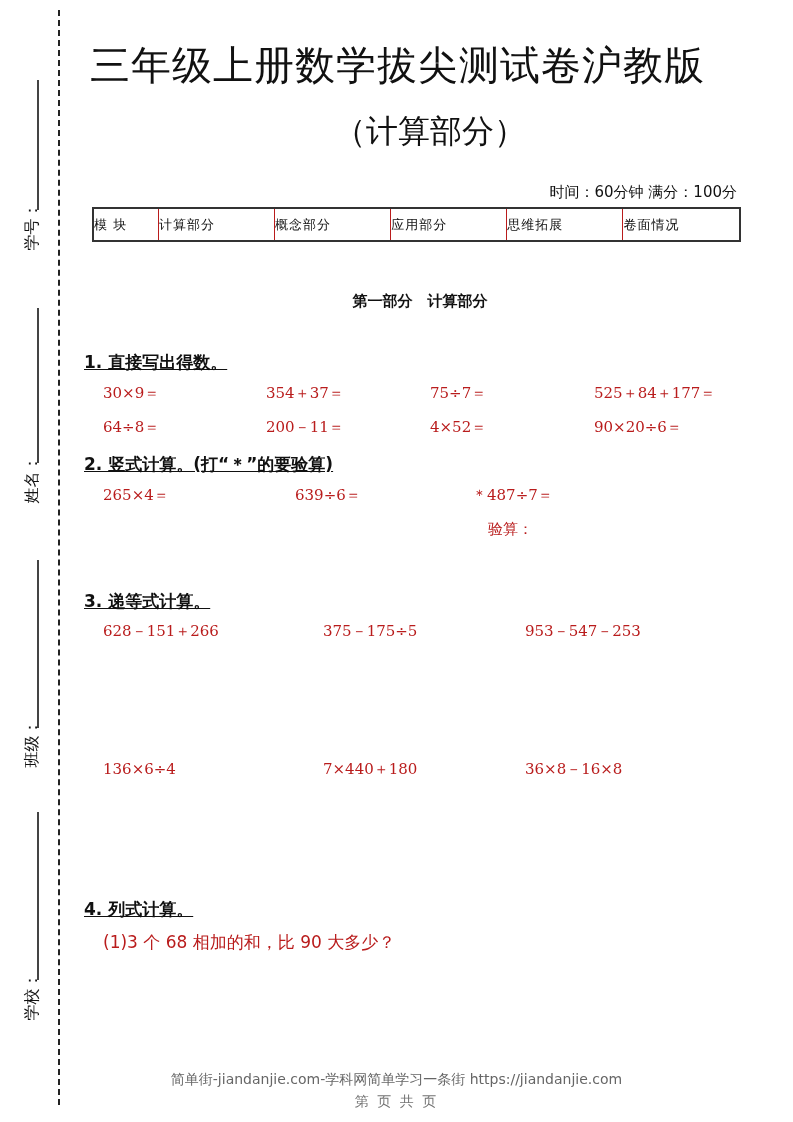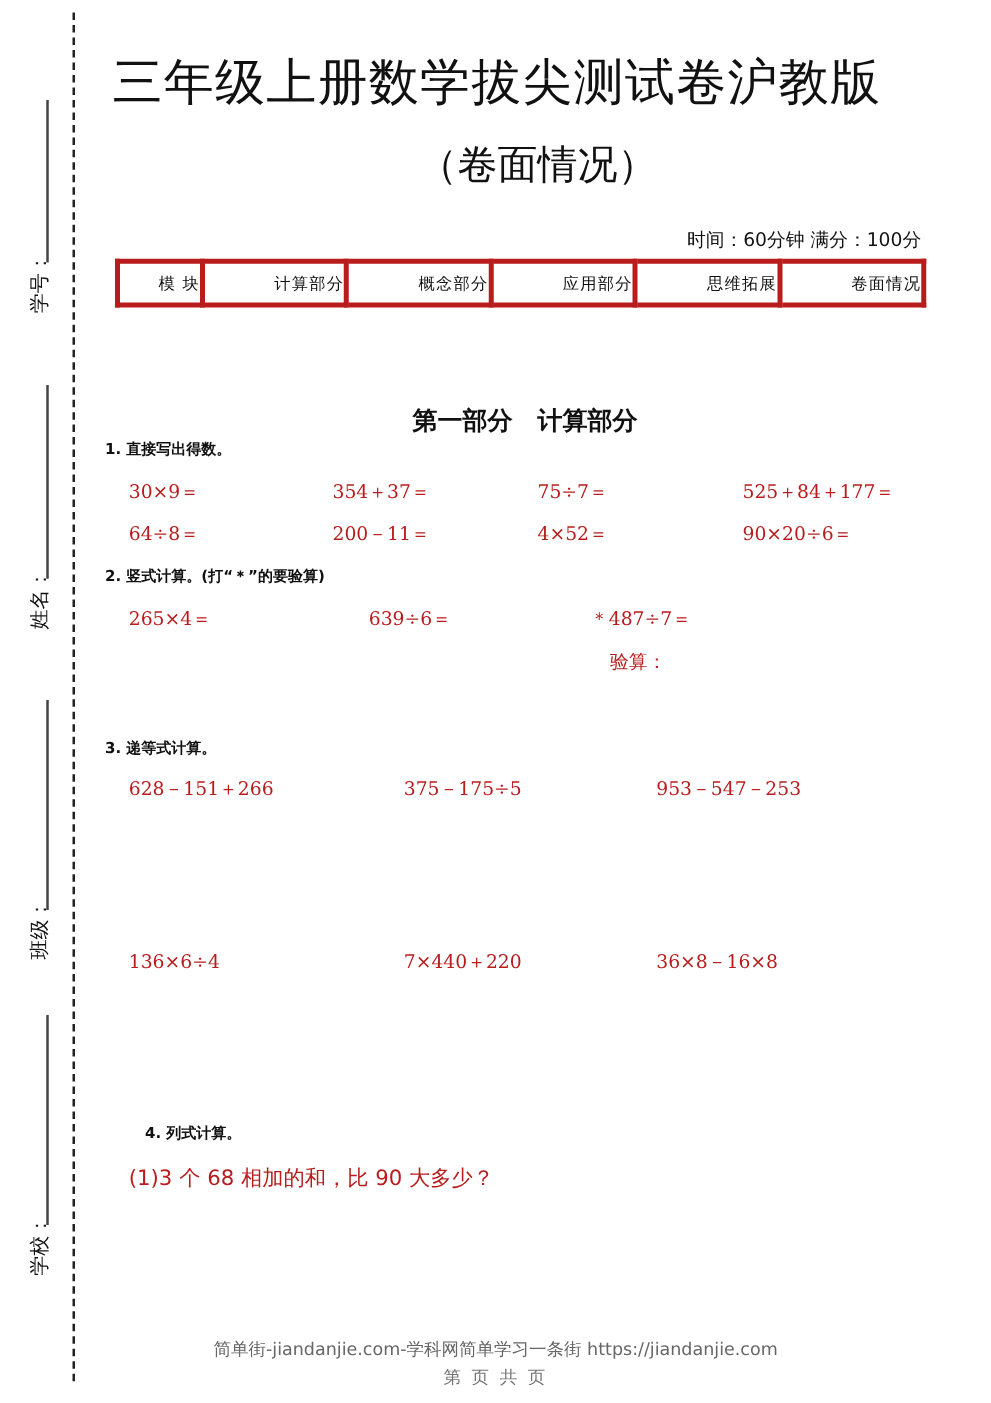--- a/index.html
+++ b/index.html
@@ -4,24 +4,24 @@
 <style>
   html, body { margin:0; padding:0; background:#ffffff; }
   body { width:793px; height:1122px; position:relative; overflow:hidden; font-family:"DejaVu Sans", sans-serif; color:#111; }
   .dash-line { position:absolute; left:58px; top:10px; width:0; height:1095px; border-left:2px dashed #222; }
   .bind-line { position:absolute; left:37px; width:0; border-left:2px solid #444; }
   .bind-label { position:absolute; left:17px; width:30px; font-size:16px; transform:rotate(-90deg); transform-origin:center; white-space:nowrap; text-align:center; }
   .title { position:absolute; left:90px; top:38px; width:680px; text-align:left; font-size:40px; letter-spacing:1px; font-family:"DejaVu Sans", sans-serif; }
   .subtitle { position:absolute; left:90px; top:110px; width:680px; text-align:center; font-size:32px; font-family:"DejaVu Sans", sans-serif; }
   .meta { position:absolute; right:56px; top:183px; font-size:15px; }
   table.score { position:absolute; left:92px; top:207px; width:649px; border-collapse:collapse; font-size:13px; }
-  table.score td { border:4px solid #b91c1c; text-align:right; height:31px; padding:0; letter-spacing:1px; }
+  table.score td { border:1px solid #b91c1c; text-align:left; height:31px; padding:0; letter-spacing:1px; }
   table.score { border:2px solid #333; }
-  .part-title { position:absolute; left:80px; top:323px; width:680px; text-align:center; font-size:20px; font-weight:bold; }
-  .q-head { position:absolute; left:84px; font-size:12px; font-weight:bold; }
+  .part-title { position:absolute; left:80px; top:292px; width:680px; text-align:center; font-size:15px; font-weight:bold; }
+  .q-head { position:absolute; left:84px; font-size:17px; font-weight:bold;text-decoration:underline; }
   .expr { position:absolute; font-family:"DejaVu Serif", serif; font-size:15px; color:#b91c1c; }
   .footer { position:absolute; left:0; width:793px; text-align:center; font-size:14px; }
 </style>
 </head>
 <body>
 
 <div class="dash-line"></div>
 
 <div class="bind-line" style="top:80px;height:130px;"></div>
 <div class="bind-label" style="top:225px;">学号：</div>
@@ -29,21 +29,21 @@
 <div class="bind-line" style="top:308px;height:155px;"></div>
 <div class="bind-label" style="top:478px;">姓名：</div>
 
 <div class="bind-line" style="top:560px;height:168px;"></div>
 <div class="bind-label" style="top:742px;">班级：</div>
 
 <div class="bind-line" style="top:812px;height:168px;"></div>
 <div class="bind-label" style="top:995px;">学校：</div>
 
 <div class="title">三年级上册数学拔尖测试卷沪教版</div>
-<div class="subtitle">（卷面情况）</div>
+<div class="subtitle">（计算部分）</div>
 <div class="meta">时间：60分钟  满分：100分</div>
 
 <table class="score">
   <tbody>
       <tr>
     <td style="width:64px;">模 块</td>
     <td>计算部分</td>
     <td>概念部分</td>
     <td>应用部分</td>
     <td>思维拓展</td>
@@ -68,20 +68,20 @@
 <div class="expr" style="left:103px;top:486px;">265×4＝</div>
 <div class="expr" style="left:295px;top:486px;">639÷6＝</div>
 <div class="expr" style="left:472px;top:486px;">＊487÷7＝</div>
 <div class="expr" style="left:488px;top:520px;">验算：</div>
 
 <div class="q-head" style="top:590px;">3. 递等式计算。</div>
 <div class="expr" style="left:103px;top:622px;">628－151＋266</div>
 <div class="expr" style="left:323px;top:622px;">375－175÷5</div>
 <div class="expr" style="left:525px;top:622px;">953－547－253</div>
 <div class="expr" style="left:103px;top:760px;">136×6÷4</div>
-<div class="expr" style="left:323px;top:760px;">7×440＋220</div>
+<div class="expr" style="left:323px;top:760px;">7×440＋180</div>
 <div class="expr" style="left:525px;top:760px;">36×8－16×8</div>
 
-<div class="q-head" style="top:898px;margin-left:32px;">4. 列式计算。</div>
+<div class="q-head" style="top:898px;">4. 列式计算。</div>
 <div class="expr" style="left:103px;top:931px;font-family:'DejaVu Sans', sans-serif;font-size:17px;">(1)3 个 68 相加的和，比 90 大多少？</div>
 
 <div class="footer" style="top:1071px;color:#666;">简单街-jiandanjie.com-学科网简单学习一条街 https://jiandanjie.com</div>
 <div class="footer" style="top:1093px;color:#737373;letter-spacing:2px;">第 页 共 页</div>
 
 </body></html>

